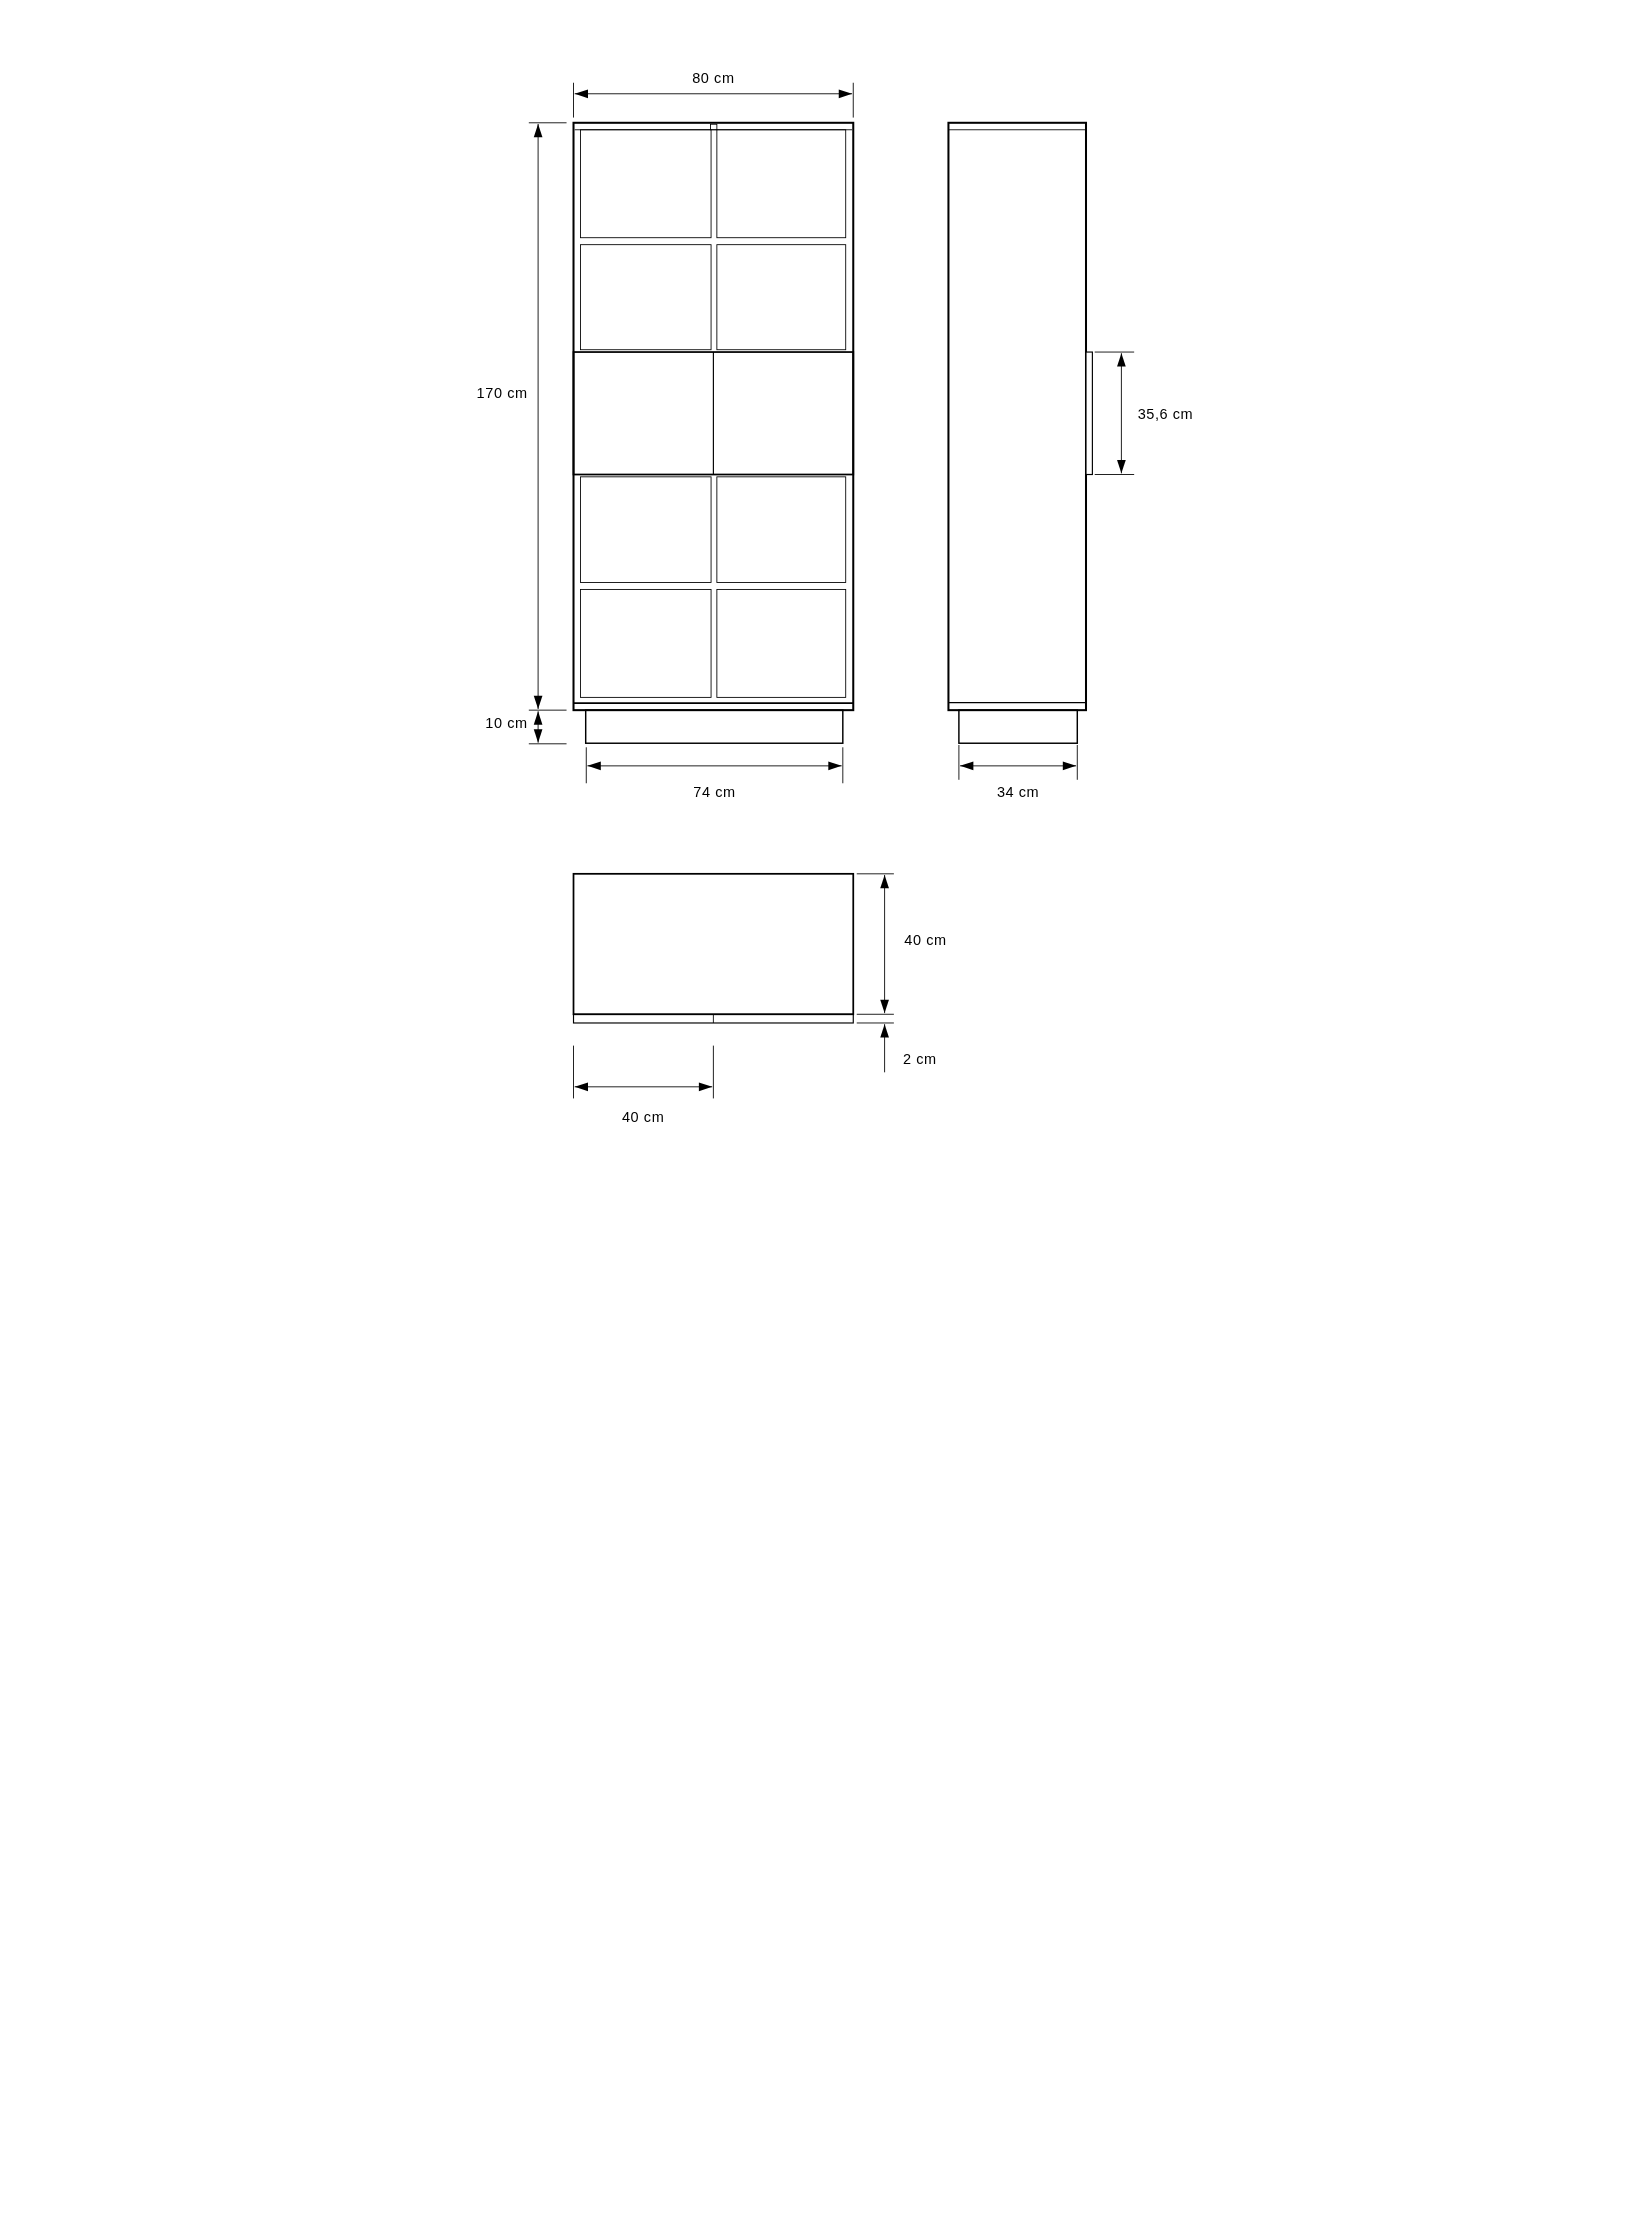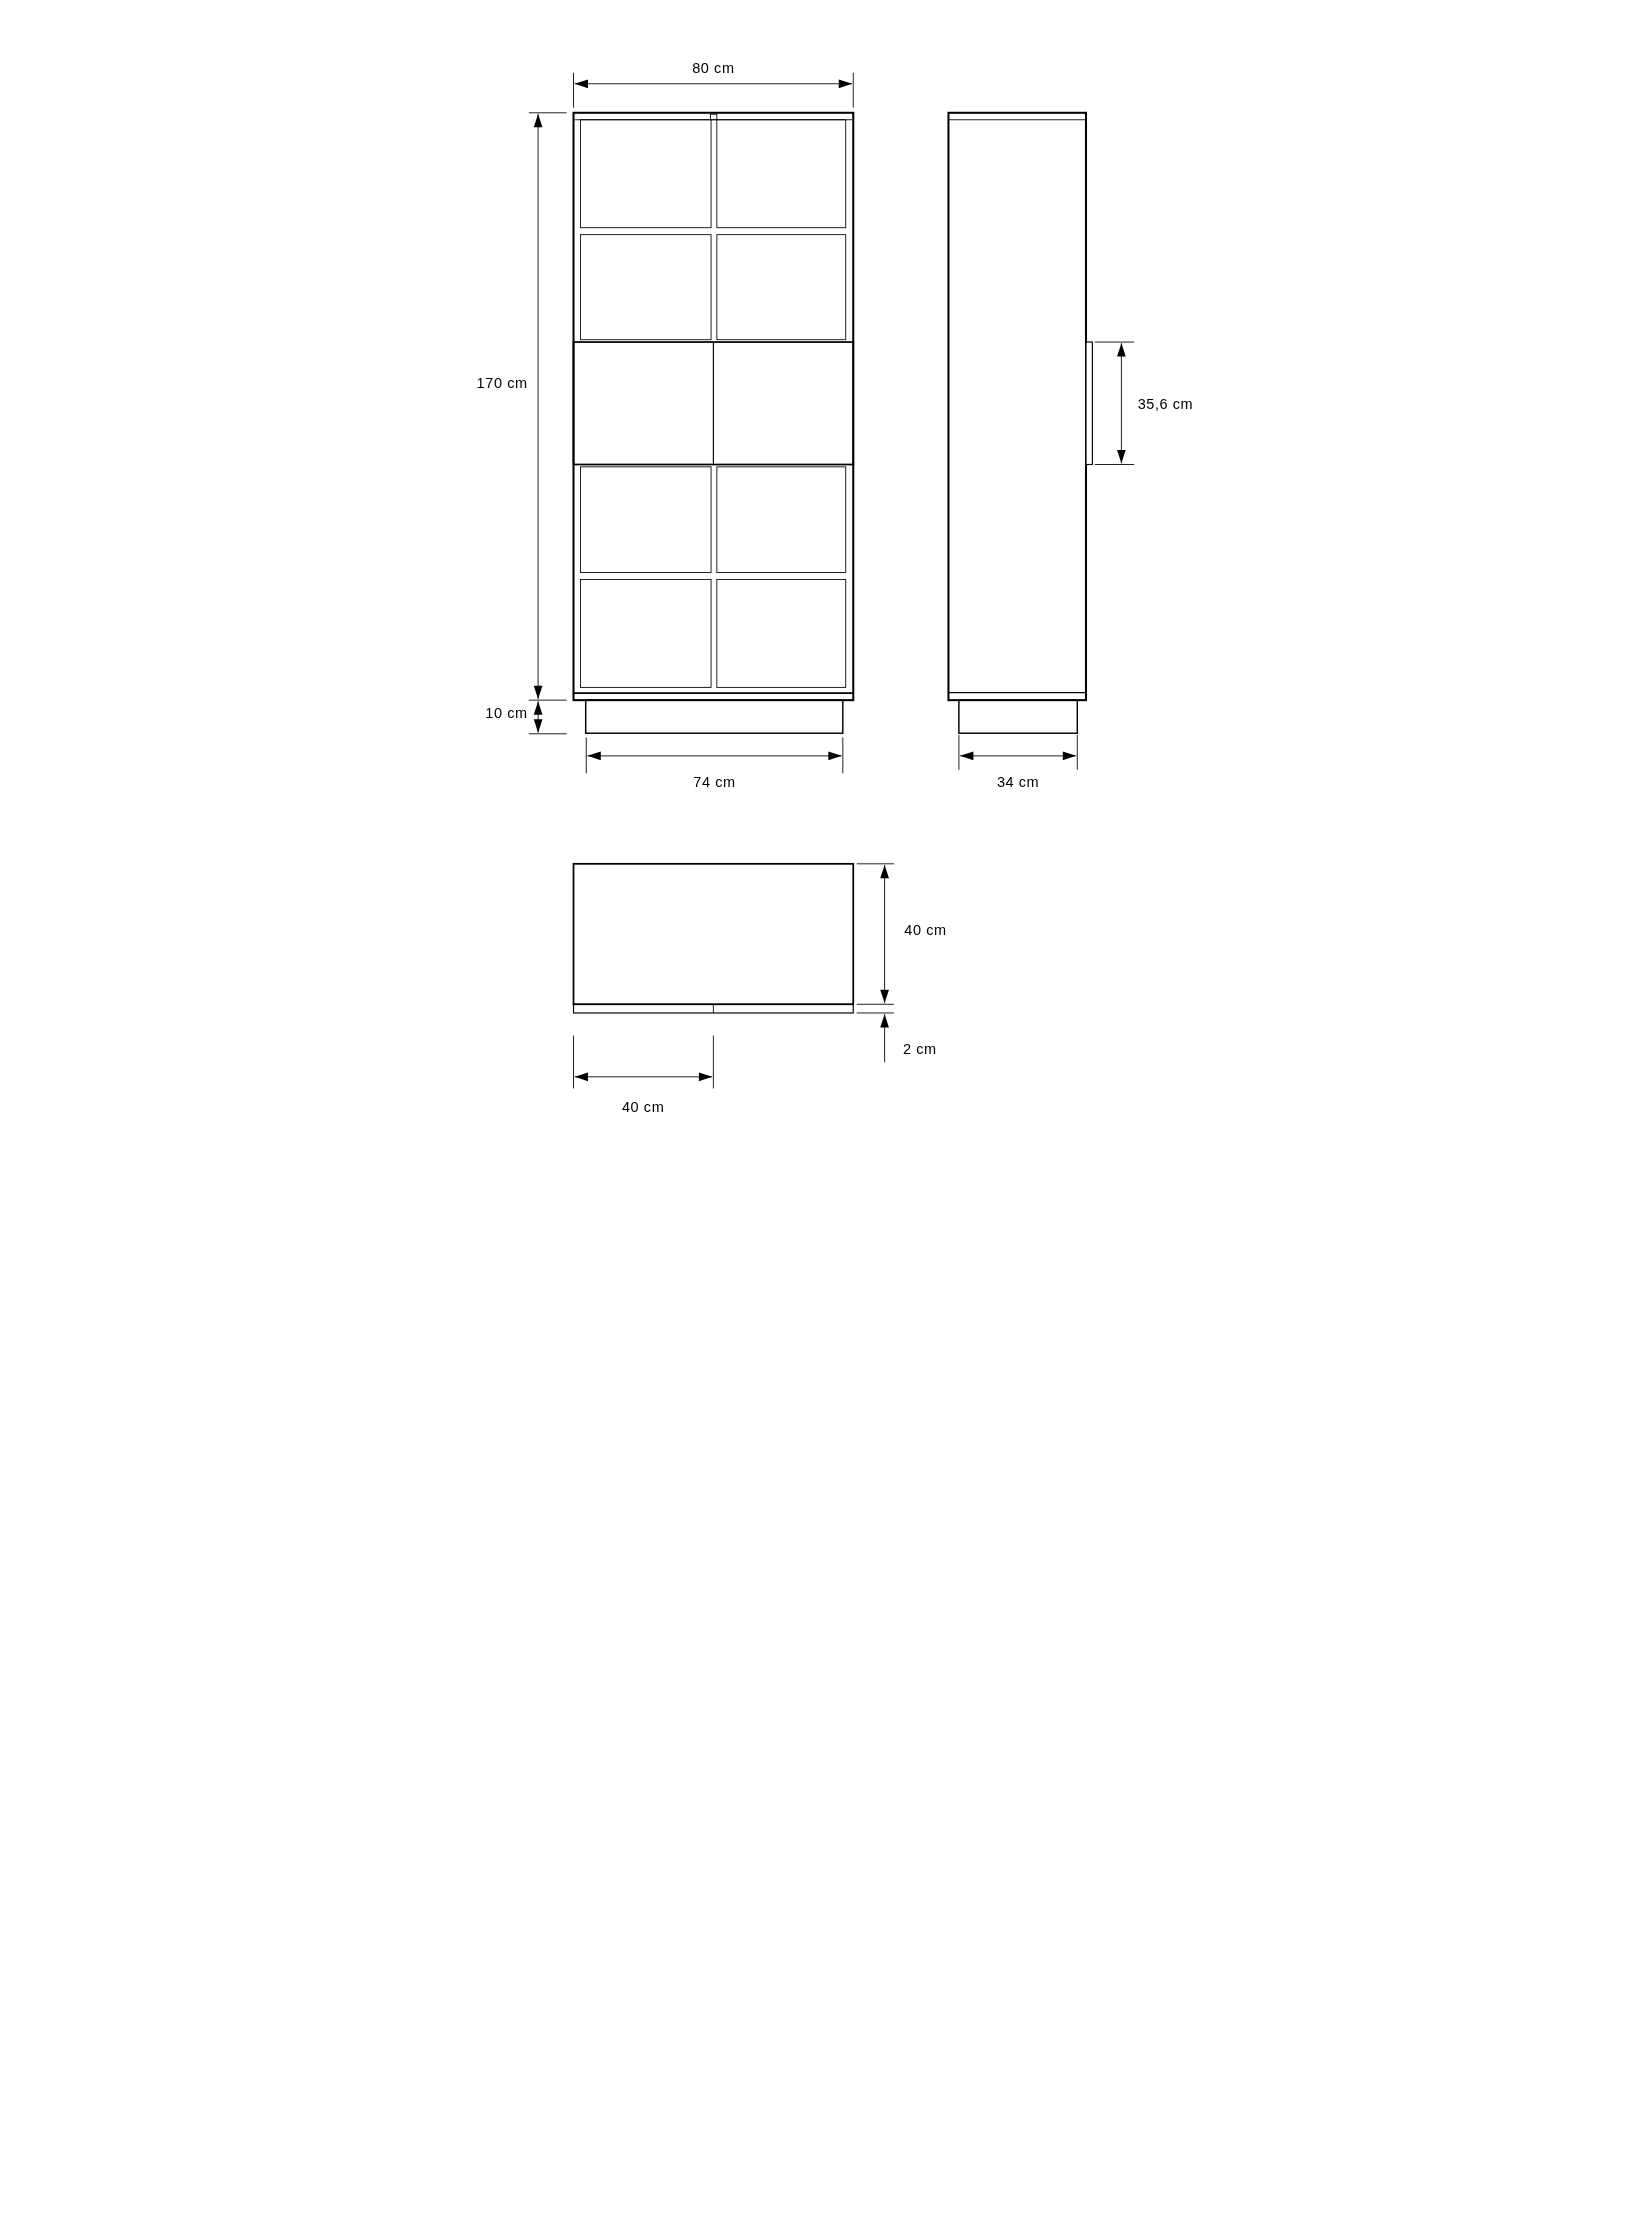--- a/index.html
+++ b/index.html
@@ -3,21 +3,21 @@
 <meta charset="utf-8">
 <style>
   html, body {
     margin: 0;
     padding: 0;
     background: #ffffff;
   }
   .sheet {
     width: 100%;
     max-width: 823px;
-    margin: 6px auto;
+    margin: 16px auto;
     background: #84cc16;
     text-align: right;
   }
   svg {
     display: block;
     width: 100%;
     height: auto;
     background: #ffffff;
   }
   .ln   { stroke: #000000; fill: none; }

